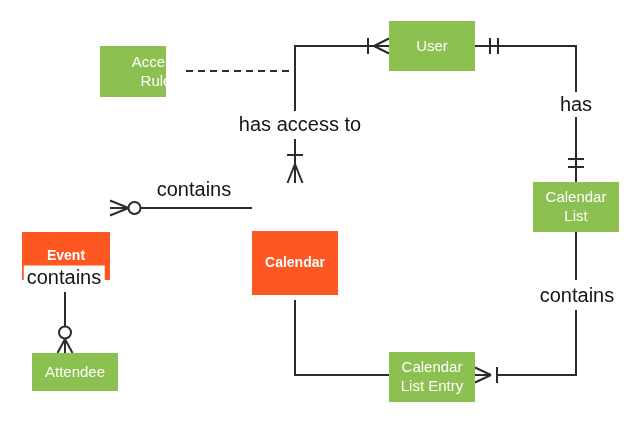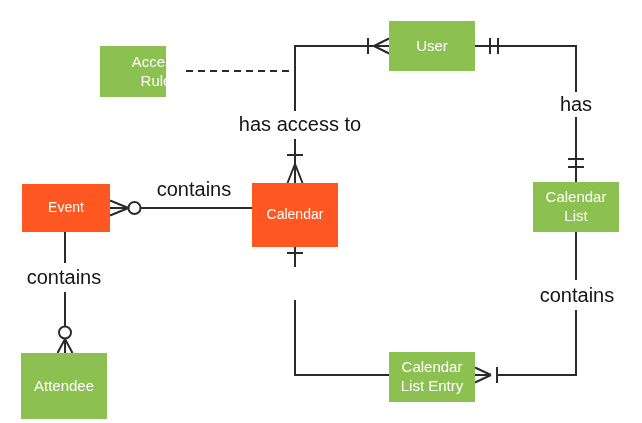--- a/index.html
+++ b/index.html
@@ -18,30 +18,30 @@
   .entity {
     position:absolute;
     display:flex; align-items:center; justify-content:center;
     text-align:center;
     color:var(--entity-text, #fff);
     font-size:15px;
     line-height:1.25;
     padding:2px;
     box-sizing:border-box;
   }
-  .entity.orange { background:var(--entity-primary, #FF5722); font-weight:normal; font-size:14px; }
+  .entity.orange { background:var(--entity-primary, #FF5722); font-weight:bold; font-size:14px;margin-top:48px; }
   .entity.green  { background:var(--entity-secondary, #8CC152); }
 
   .e-event              { left:22px;  top:184px; width:88px; height:48px; }
   .e-calendar           { left:252px; top:183px; width:86px; height:64px; }
   .e-access-rule        { left:100px; top:46px;  width:66px; height:51px;padding-left:48px; }
   .e-user               { left:389px; top:21px;  width:86px; height:50px; }
   .e-calendar-list      { left:533px; top:182px; width:86px; height:50px; }
   .e-calendar-list-entry{ left:389px; top:352px; width:86px; height:50px; }
-  .e-attendee           { left:21px;  top:353px; width:86px; height:66px; }
+  .e-attendee           { left:32px;  top:353px; width:86px; height:38px; }
 
   .lbl {
     position:absolute;
     transform:translate(-50%,-50%);
     font-size:20px;
     color:var(--label-text, #151515);
     background:var(--background, #fff);
     padding:0 3px;
     white-space:nowrap;
   }

